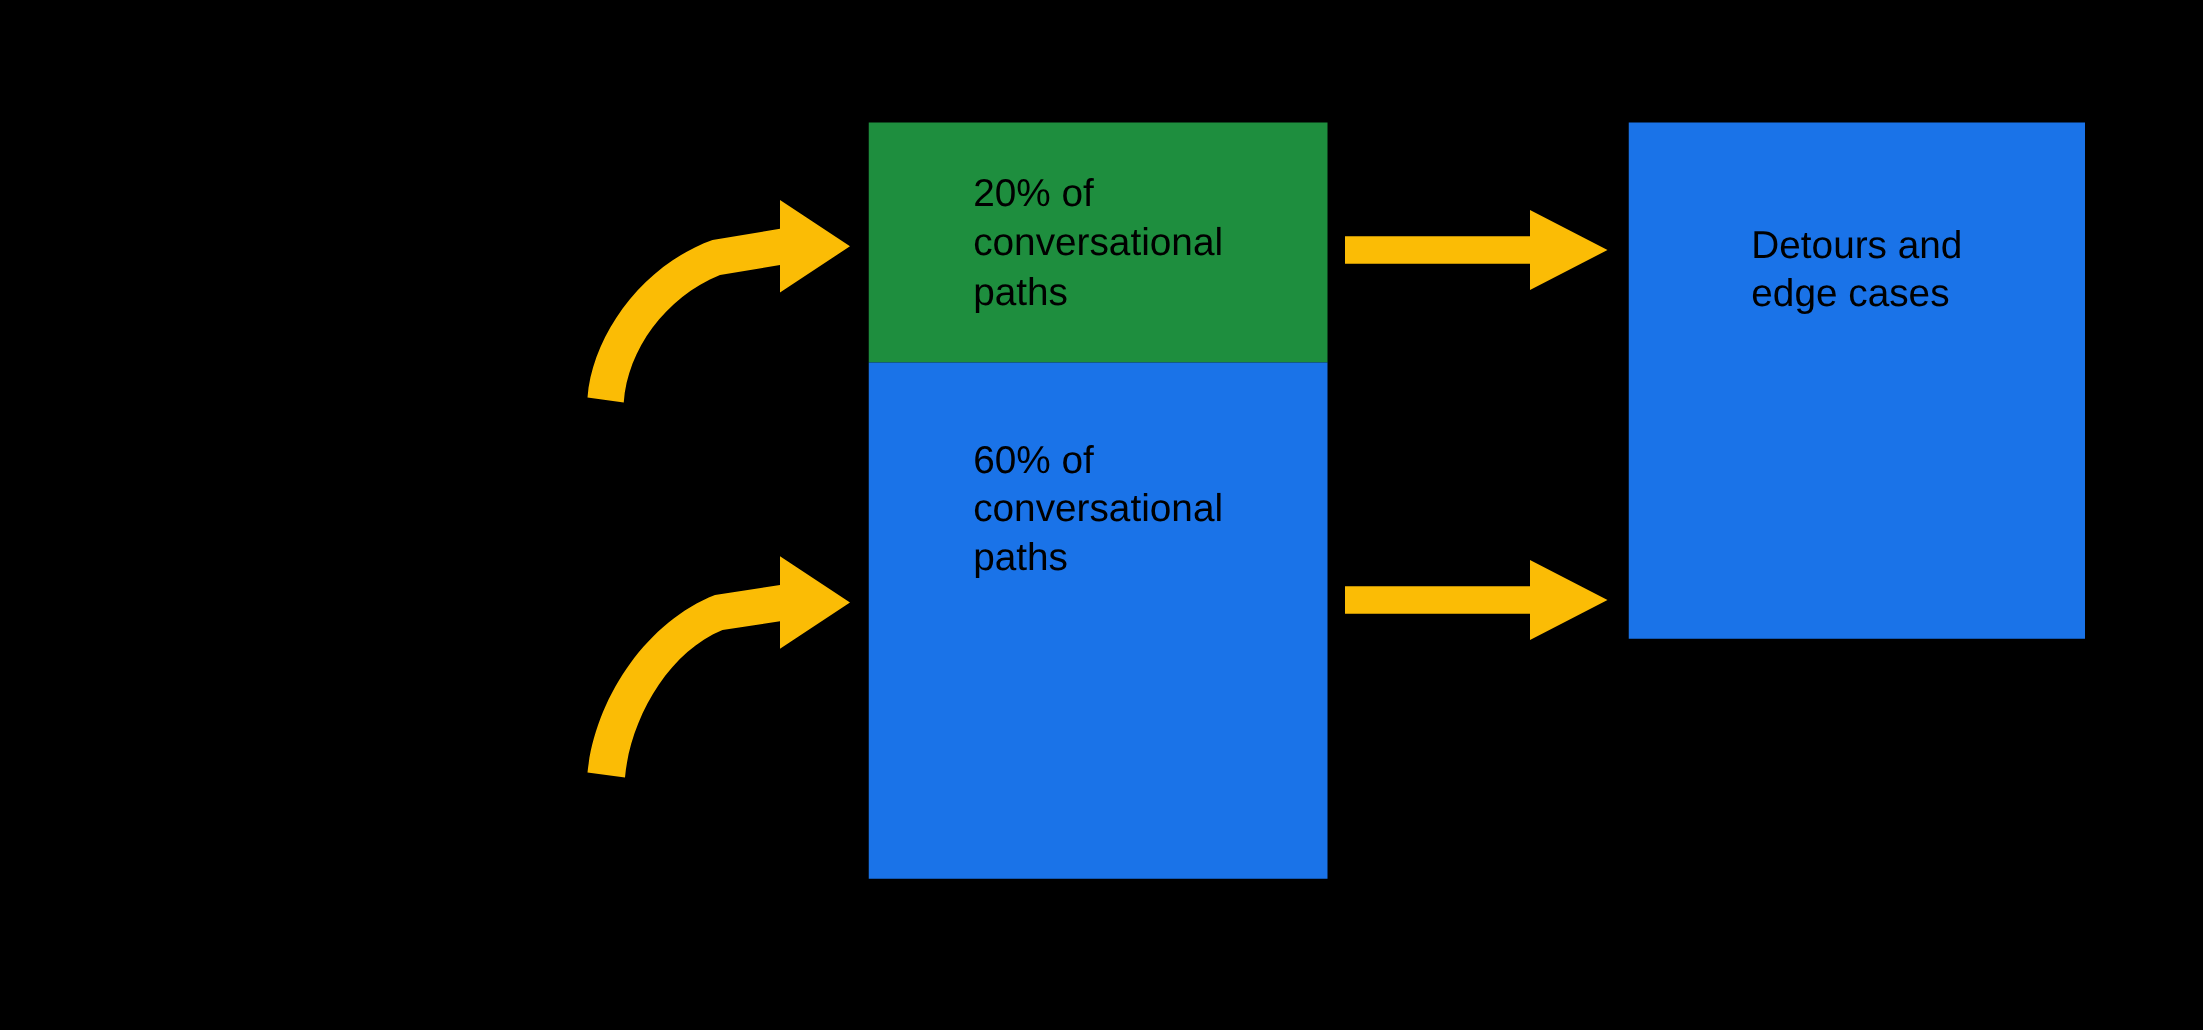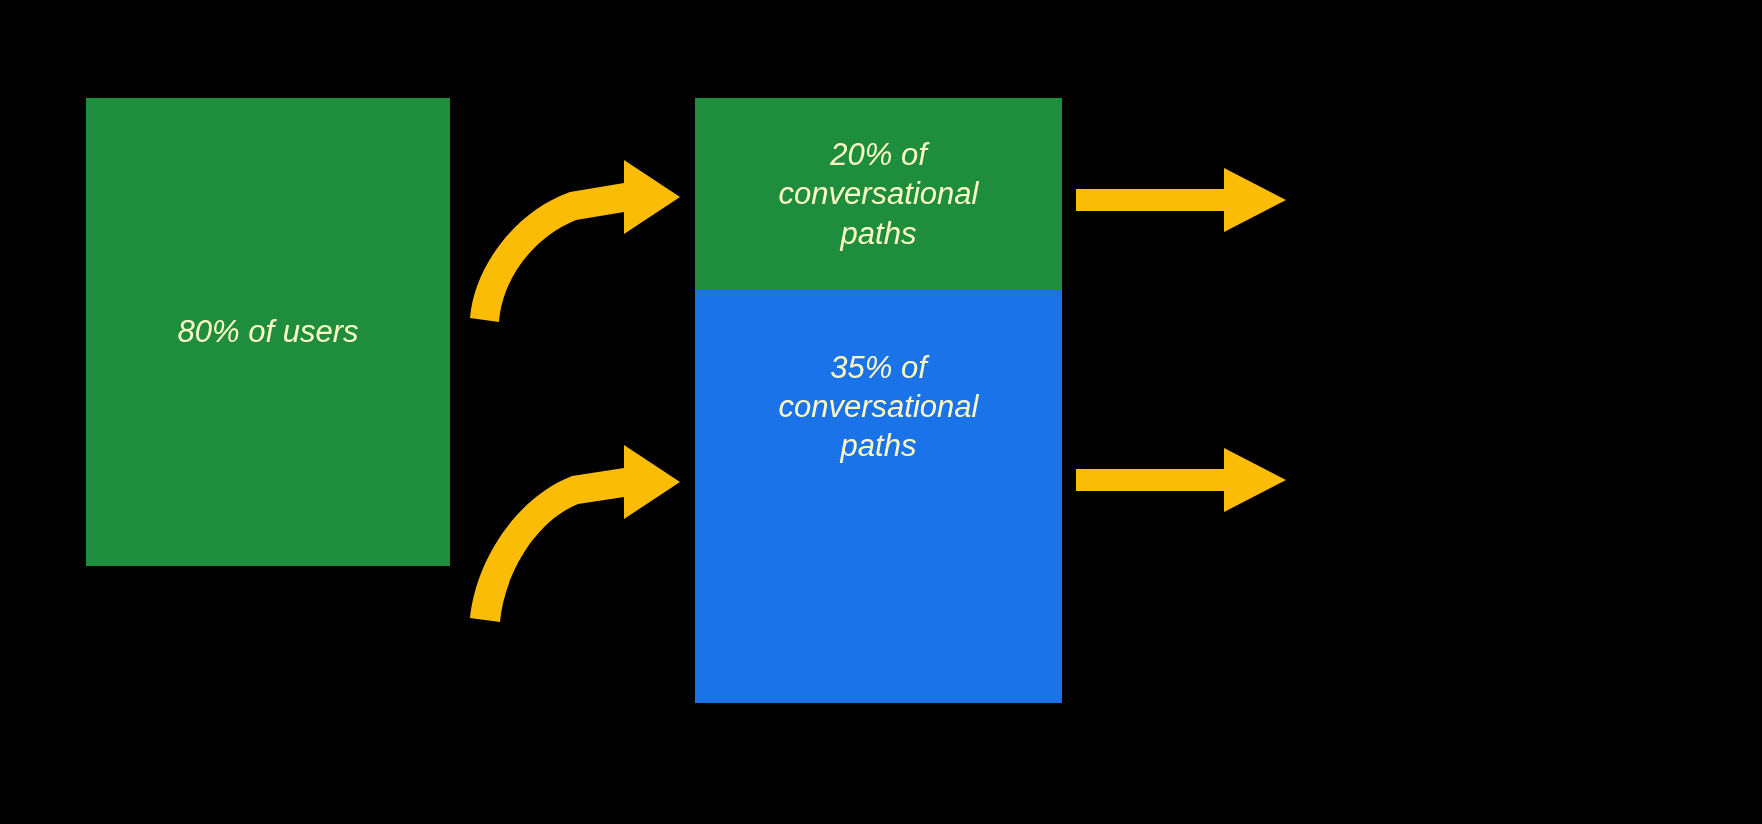--- a/index.html
+++ b/index.html
@@ -23,26 +23,25 @@
   .col {
     position: absolute;
     display: flex;
     flex-direction: column;
   }
   .seg {
     display: flex;
     align-items: center;
     justify-content: center;
     box-sizing: border-box;
-    color: #fef9c3;
-    text-align: center;
+    color: #000000;
+    text-align: left;
     line-height: 1.26;
     padding: 4px 10px;
     white-space: pre-line;
-    font-style: italic;
   }
   .seg.green { background: #1E8E3E; }
   .seg.blue  { background: #1A73E8; }
 
   
   #col-users {
     left: 86px;
     top: 98px;
     width: 364px;
     height: 605px;
@@ -85,33 +84,34 @@
   #arrow-curved-bot   { left: 452px; top: 420px;  width: 250px; height: 220px; }
   #arrow-straight-top { left: 1060px; top: 160px; width: 240px; height: 80px; }
   #arrow-straight-bot { left: 1060px; top: 440px; width: 240px; height: 80px; }
 </style>
 </head>
 <body>
 
 <div id="stage">
 
   <div class="col" id="col-users">
-    <div class="seg green">80% of users</div>
   </div>
 
   <div class="col" id="col-paths">
     <div class="seg green">20% of
 conversational
 paths</div>
-    <div class="seg blue">35% of
+    <div class="seg blue">60% of
 conversational
 paths</div>
   </div>
 
   <div class="col" id="col-cases">
+    <div class="seg blue">Detours and
+edge cases</div>
   </div>
 
   <svg class="arrow-svg" id="arrow-curved-top" viewBox="0 0 250 220">
     <path d="M 18 168
              C 22 118, 62 62, 118 42
              L 172 33
              L 172 10
              L 228 47
              L 172 84
              L 172 62

